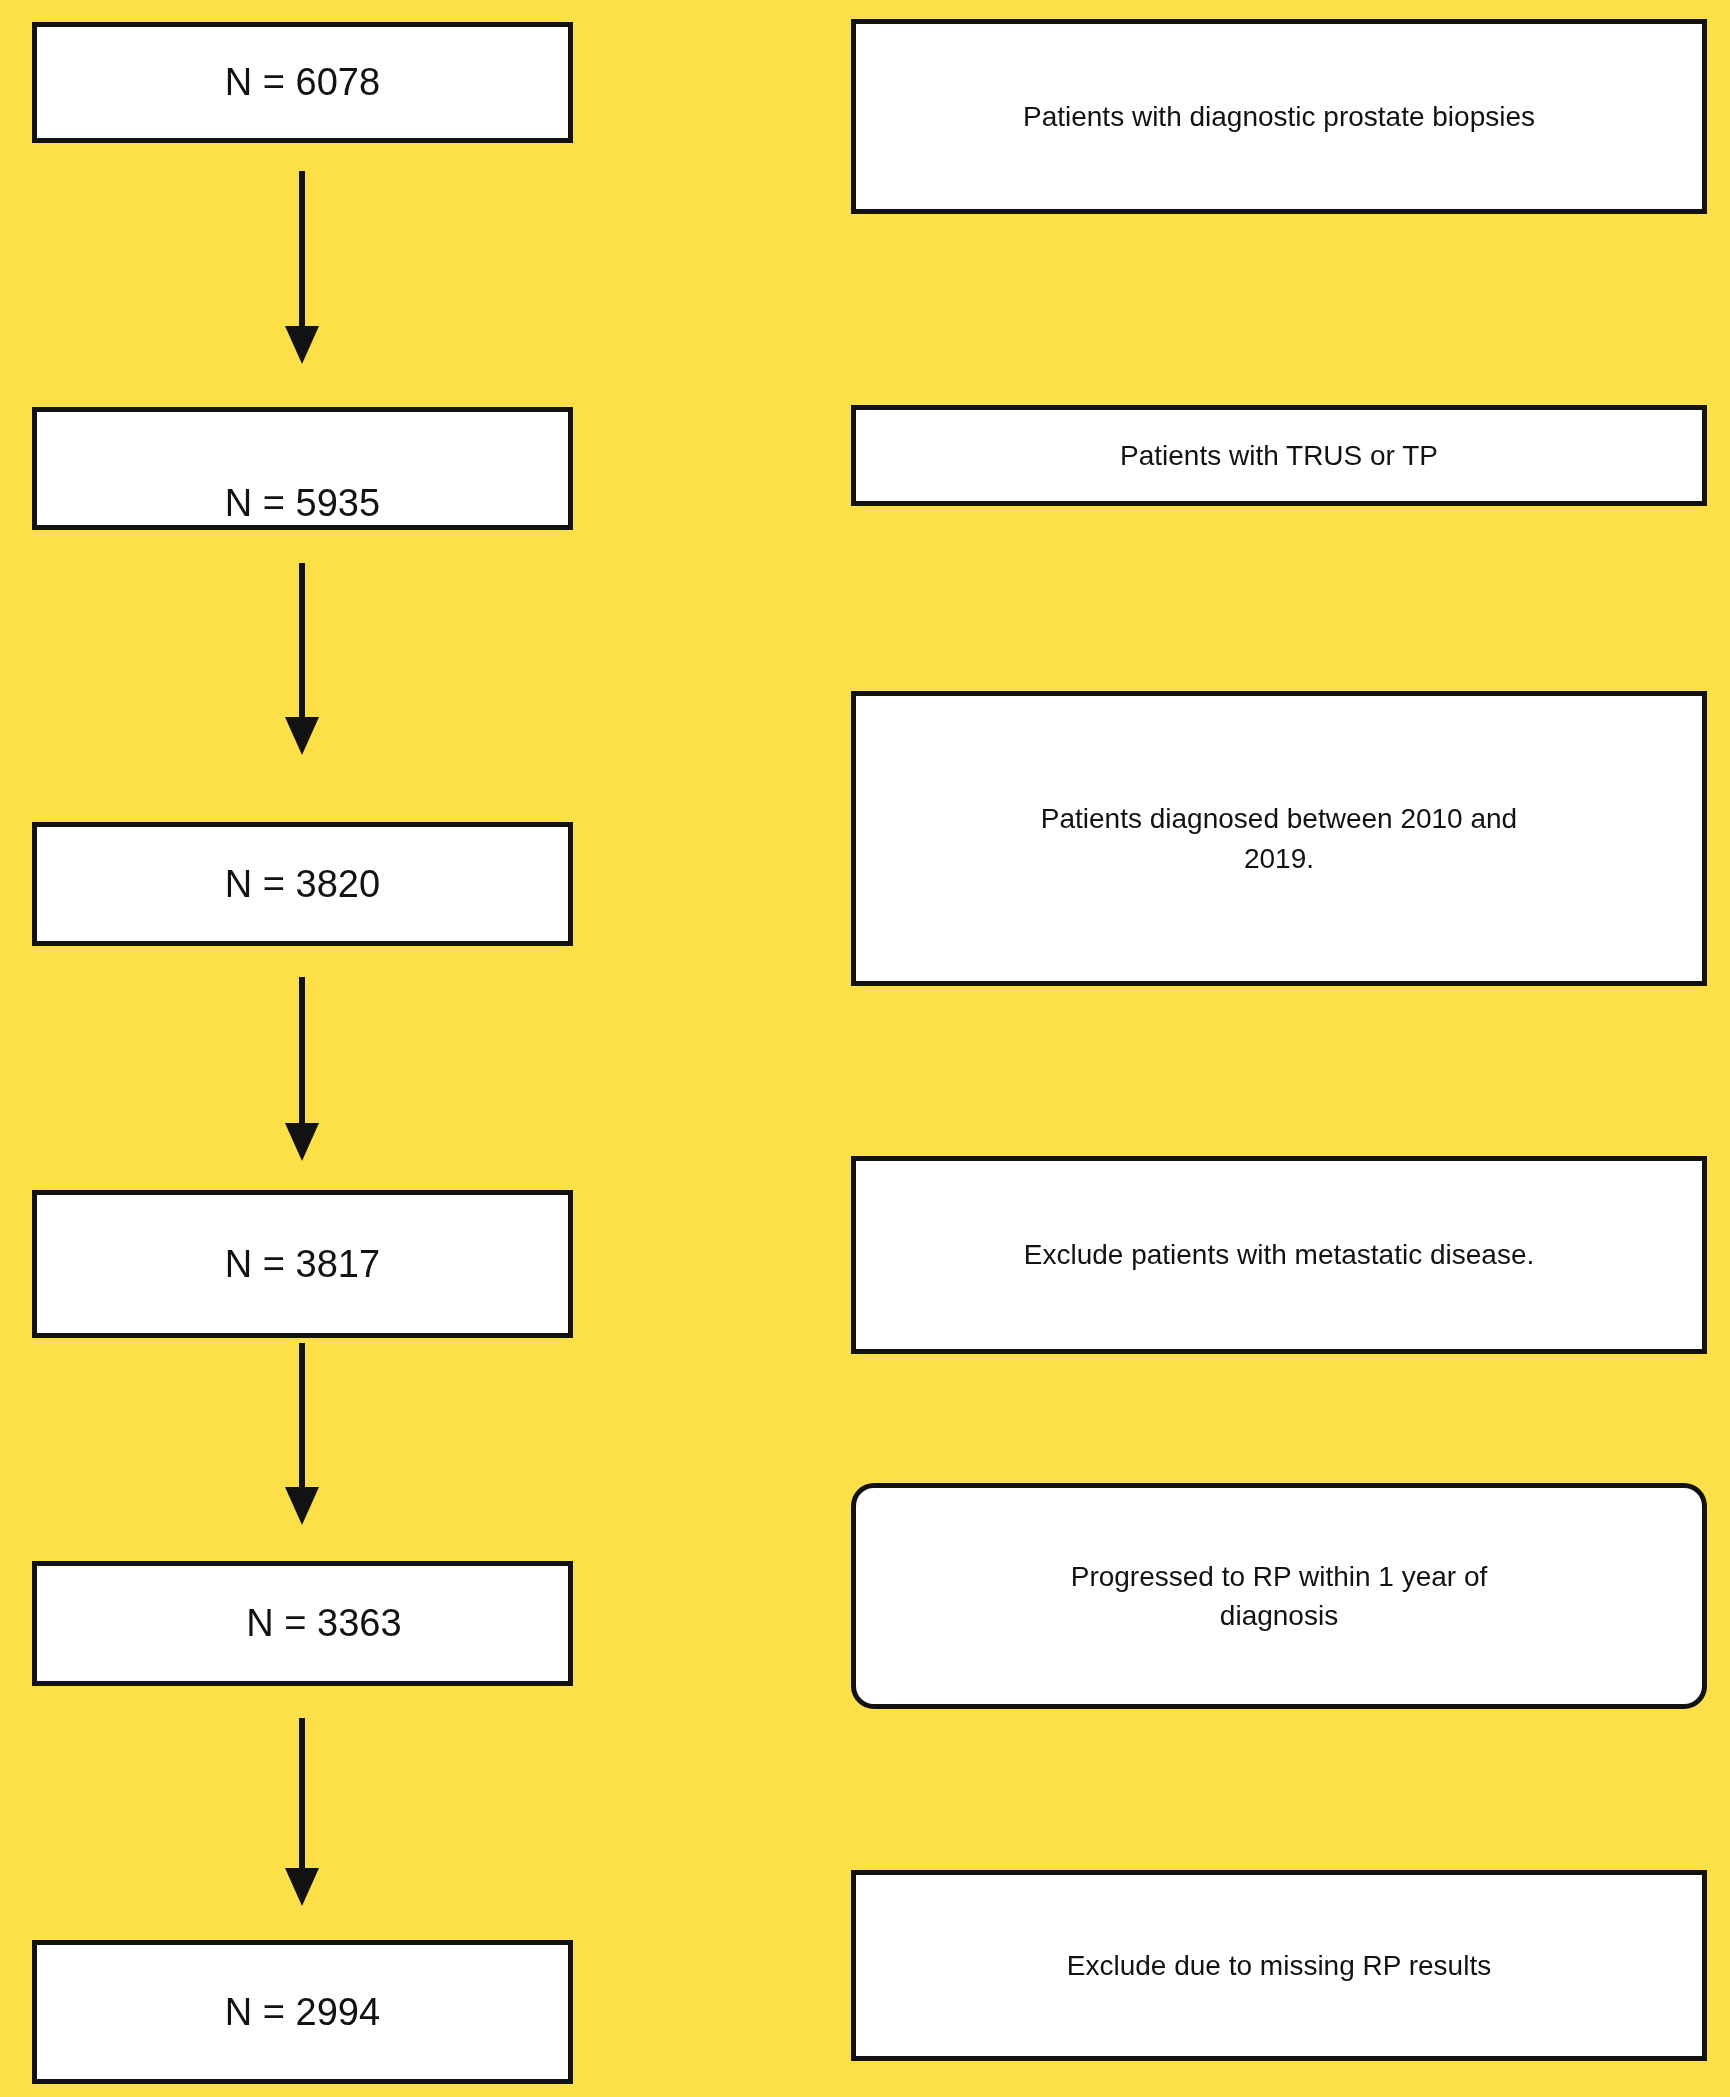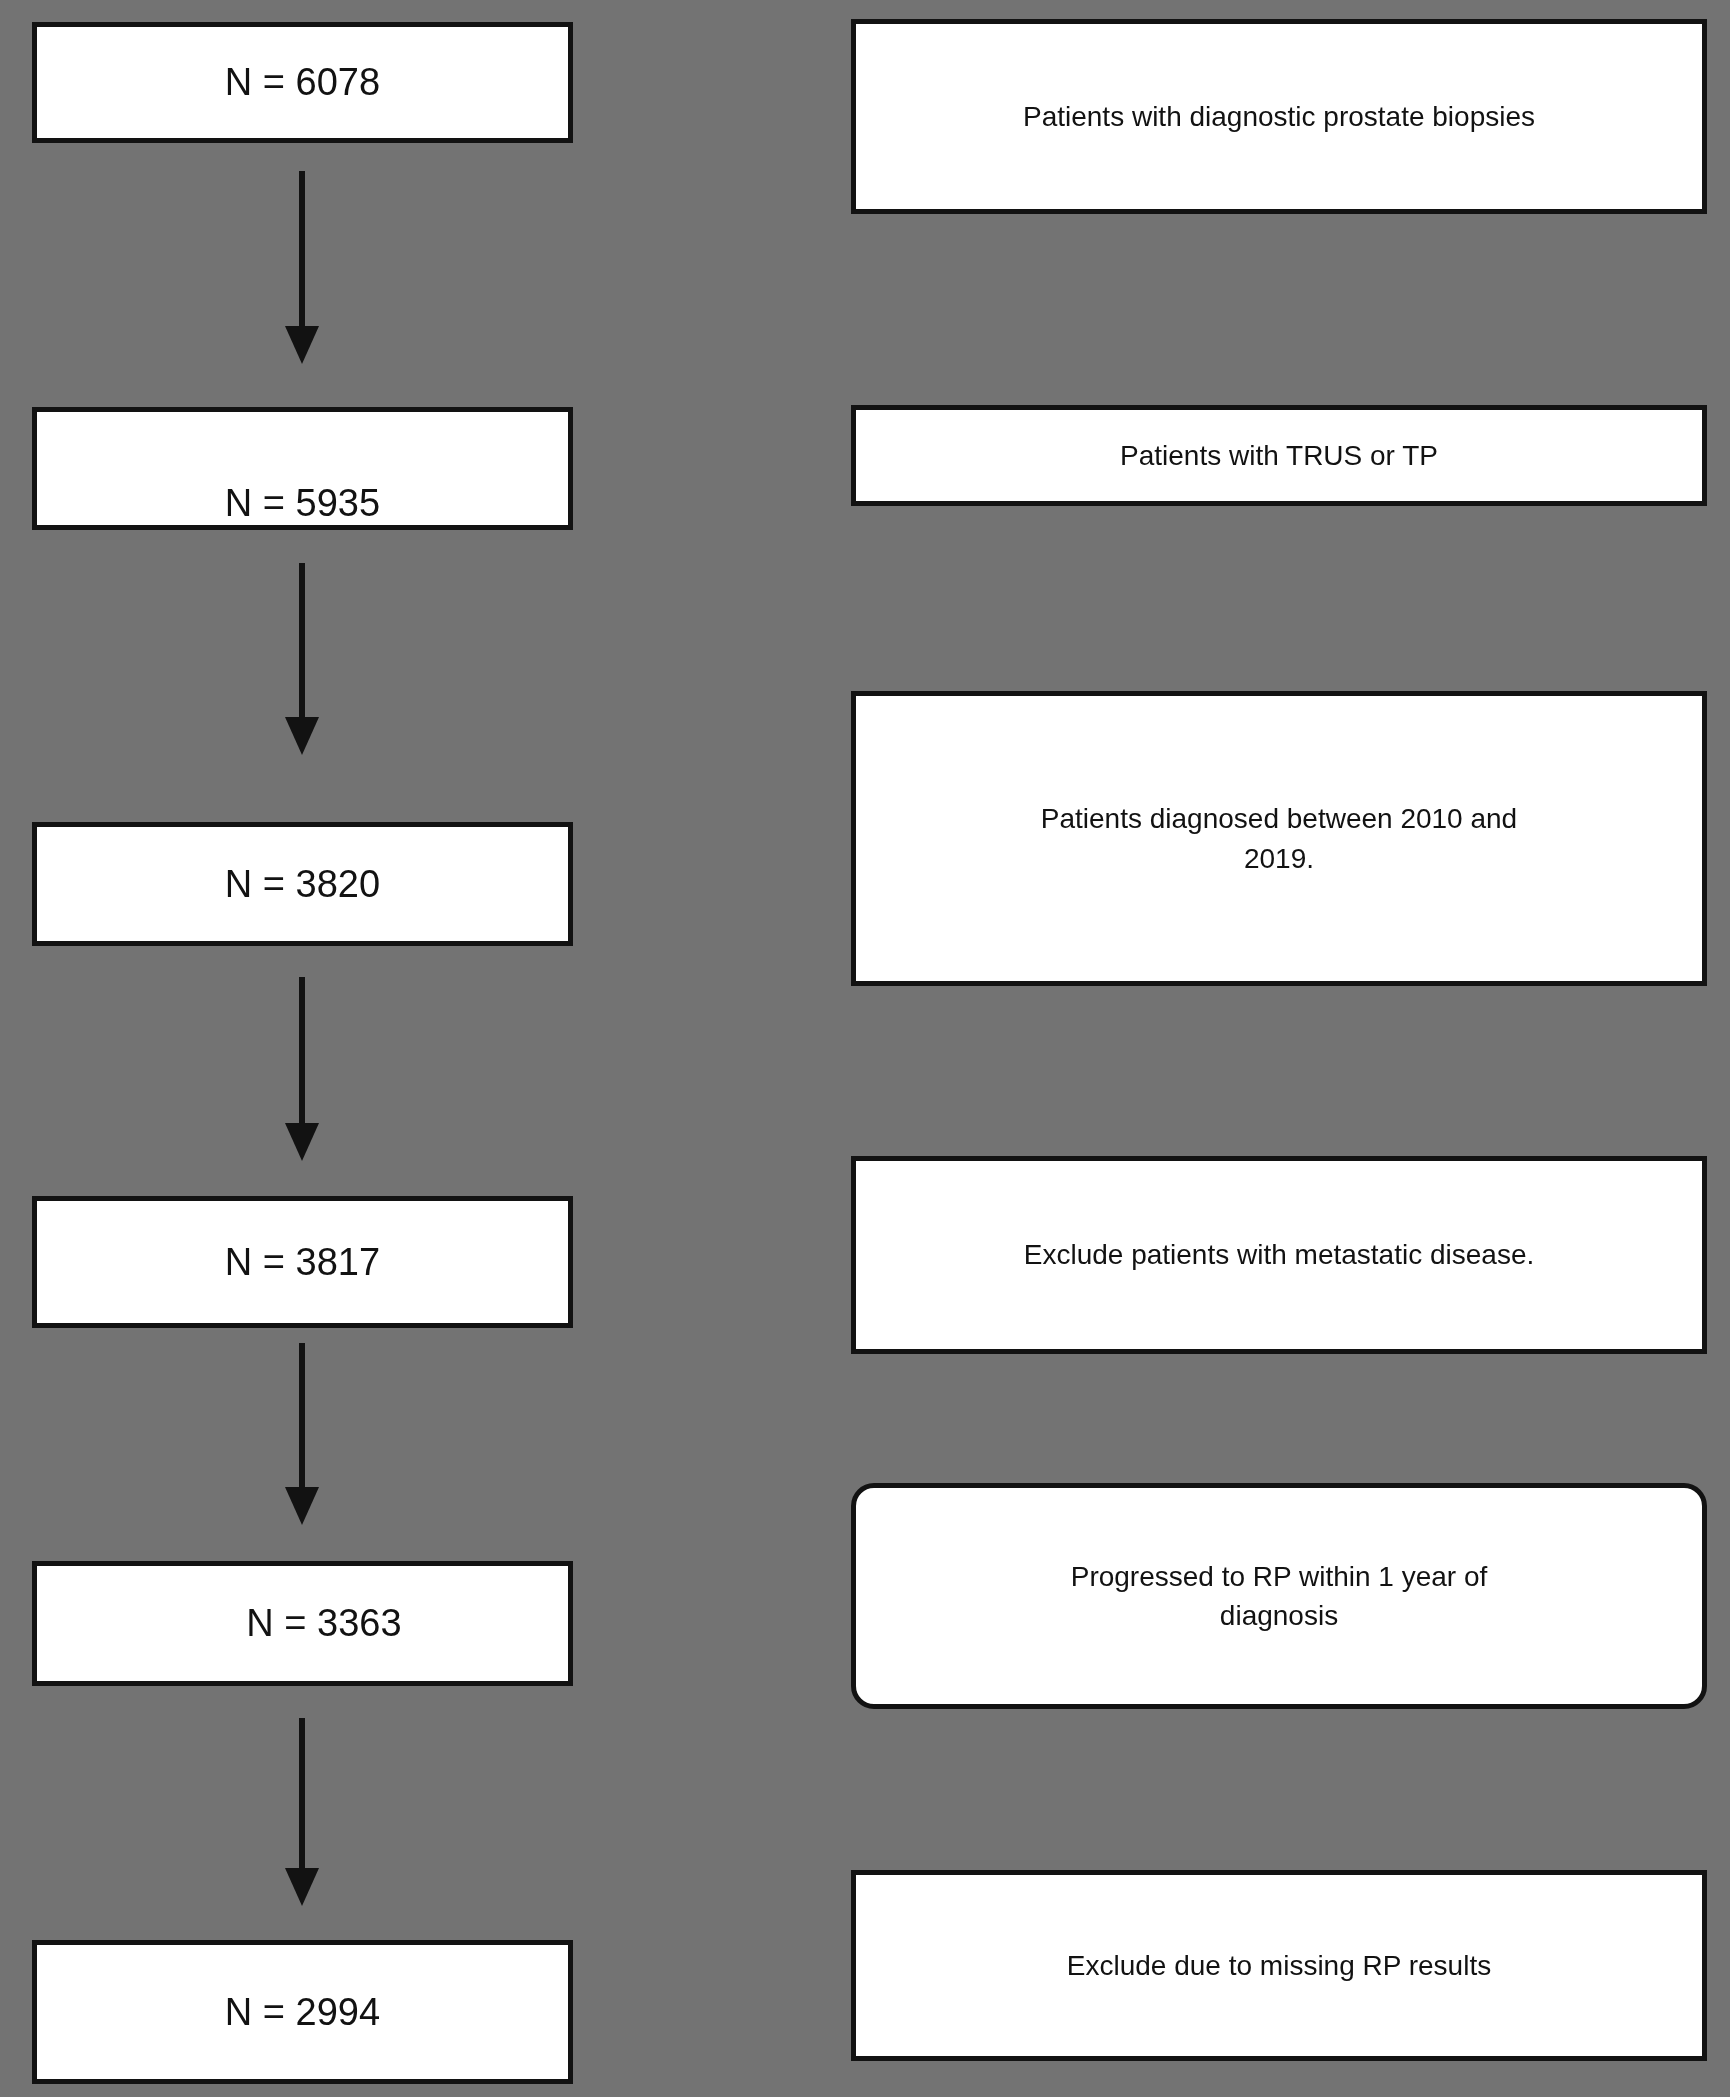--- a/index.html
+++ b/index.html
@@ -4,21 +4,21 @@
 <style>
   html, body {
     margin: 0;
     padding: 0;
     background: #ffffff;
   }
   .canvas {
     position: relative;
     width: 1731px;
     height: 2097px;
-    background: #737373;
+    background: #fde047;
     font-family: "Liberation Sans", "DejaVu Sans", sans-serif;
     color: #121212;
   }
   .box {
     position: absolute;
     box-sizing: border-box;
     border: 5.1px solid #121212;
     background: #ffffff;
     display: flex;
     align-items: center;
@@ -69,21 +69,21 @@
 
   <div class="box box-left" style="top:21.6px;height:121px;">
     <span class="txt">N = 6078</span>
   </div>
   <div class="box box-left" style="top:407px;height:123px;align-items:flex-end;">
     <span class="txt">N = 5935</span>
   </div>
   <div class="box box-left" style="top:822px;height:124px;">
     <span class="txt">N = 3820</span>
   </div>
-  <div class="box box-left" style="top:1190px;height:132px;margin-top:6px;">
+  <div class="box box-left" style="top:1190px;height:148px;">
     <span class="txt">N = 3817</span>
   </div>
   <div class="box box-left" style="top:1561px;height:125px;padding-left:43px;">
     <span class="txt">N = 3363</span>
   </div>
   <div class="box box-left" style="top:1940px;height:144px;">
     <span class="txt">N = 2994</span>
   </div>
 
   <div class="box box-right" style="top:19px;height:195px;">

